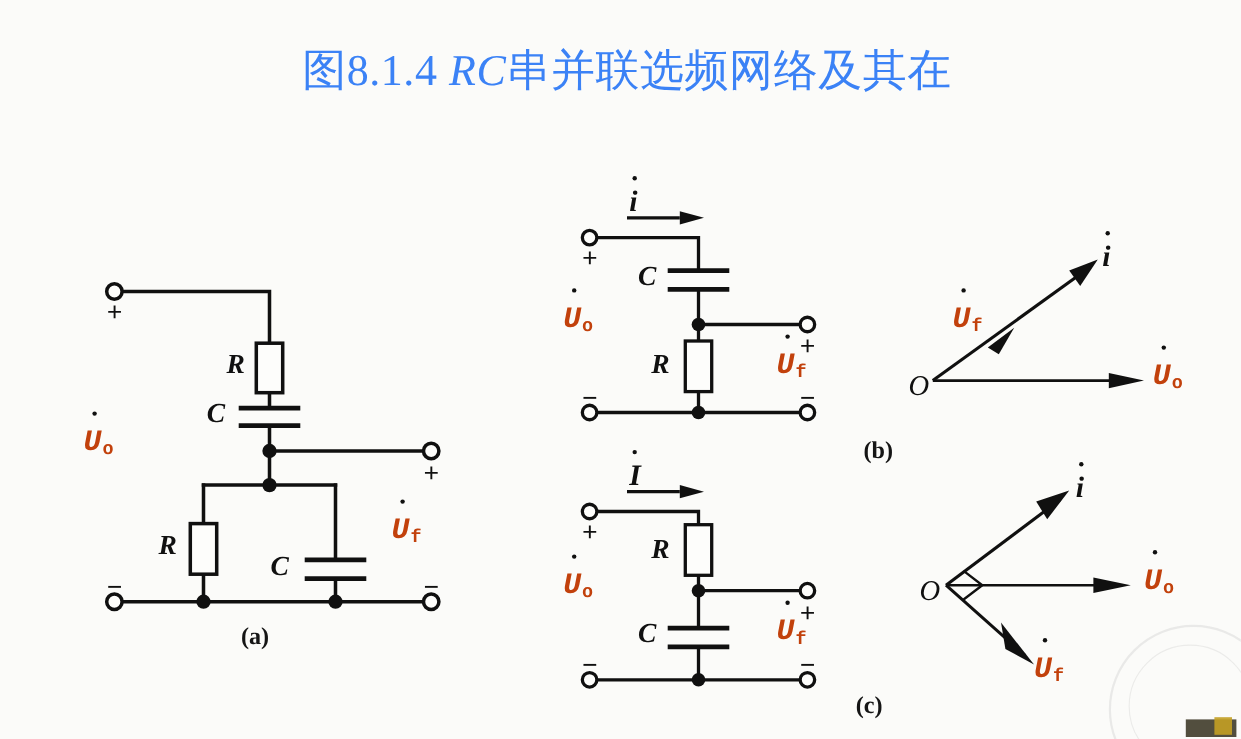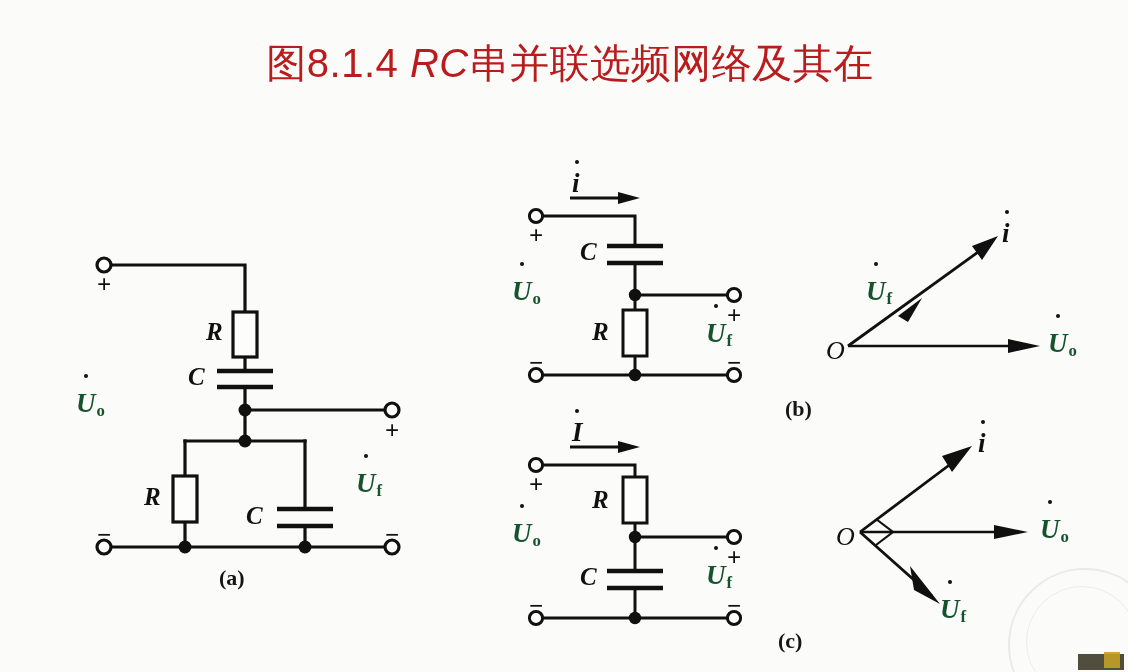--- a/index.html
+++ b/index.html
@@ -22,22 +22,22 @@
     background: #fbfbf9;
   }
 
   
   .title-block {
     position: absolute;
     top: 38px;
     left: 0;
     width: 1128px;
     text-align: center;
-    color: #b91c1c;
-    font-family: Liberation Sans, sans-serif;
+    color: #3b82f6;
+    font-family: Liberation Serif, serif;
     line-height: 1.28;
     letter-spacing: 0.5px;
   }
   .title-line {
     font-size: 40px;
     white-space: nowrap;
   }
   .title-line-1 { padding-left: 12px; }
   .title-line-2 { padding-left: 96px; }
   .ital { font-style: italic; }
@@ -77,22 +77,22 @@
   }
   .lbl-minus {
     font-size: 25px;
     font-weight: bold;
     line-height: 1;
   }
 
   
   .phasor {
     position: absolute;
-    font-family: Liberation Serif, serif;
-    color: #14532d;
+    font-family: Liberation Mono, monospace;
+    color: #c2410c;
     white-space: nowrap;
     font-size: 27px;
   }
   .phasor .main {
     font-style: italic;
     font-weight: bold;
     position: relative;
     display: inline-block;
   }
   .phasor .dot {

